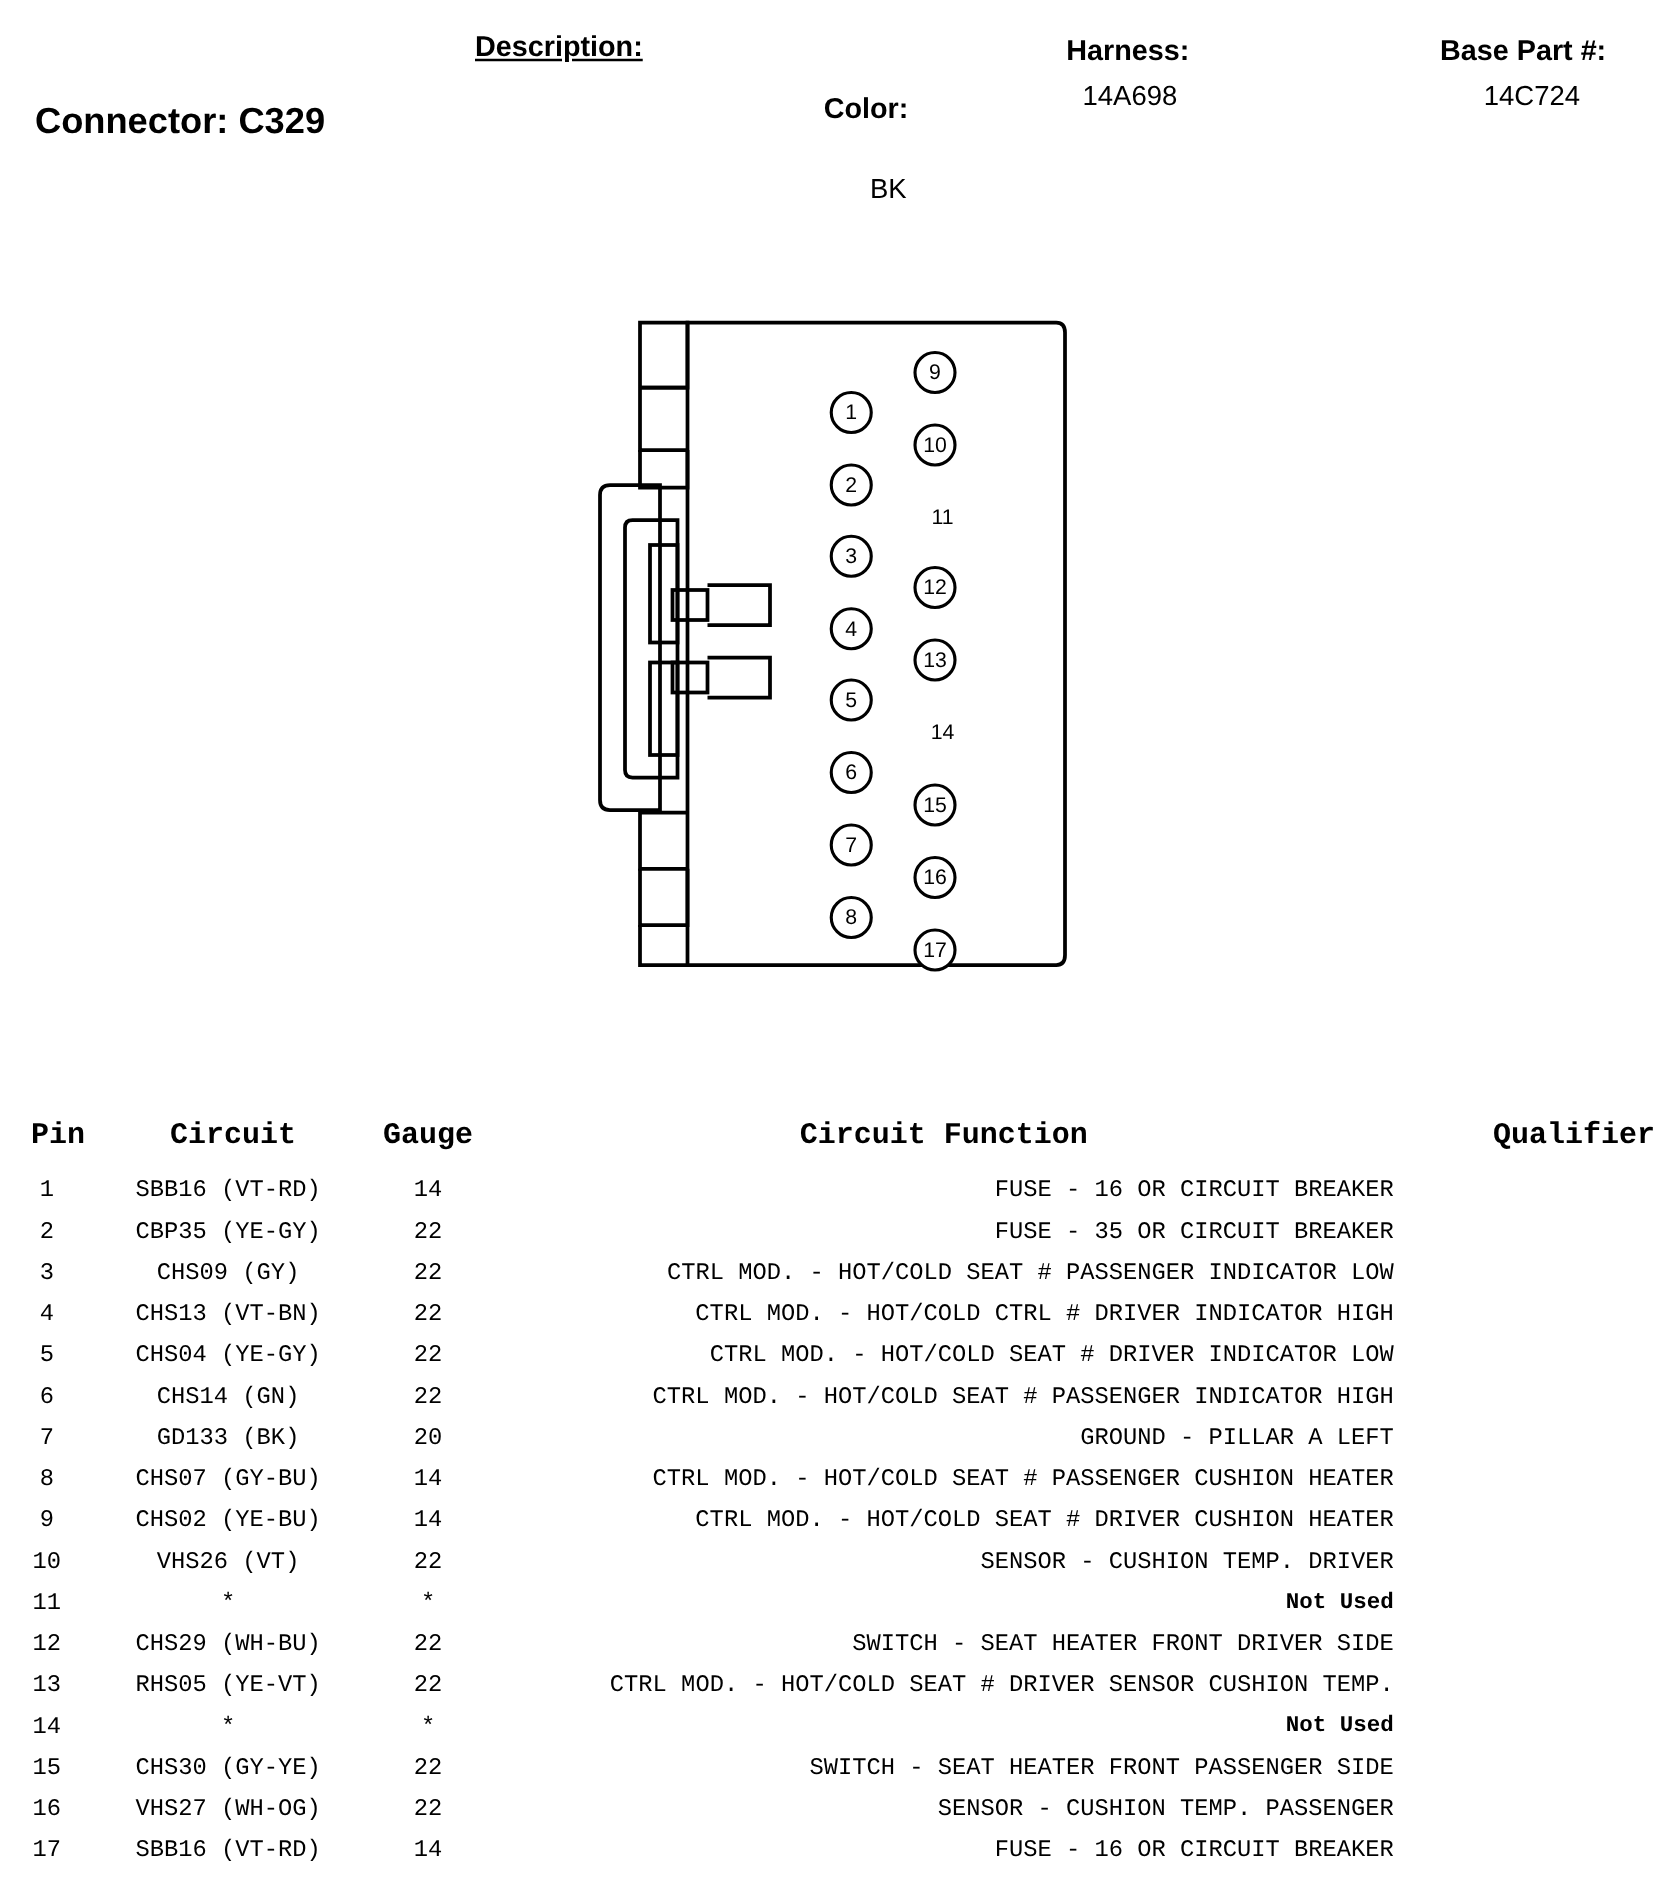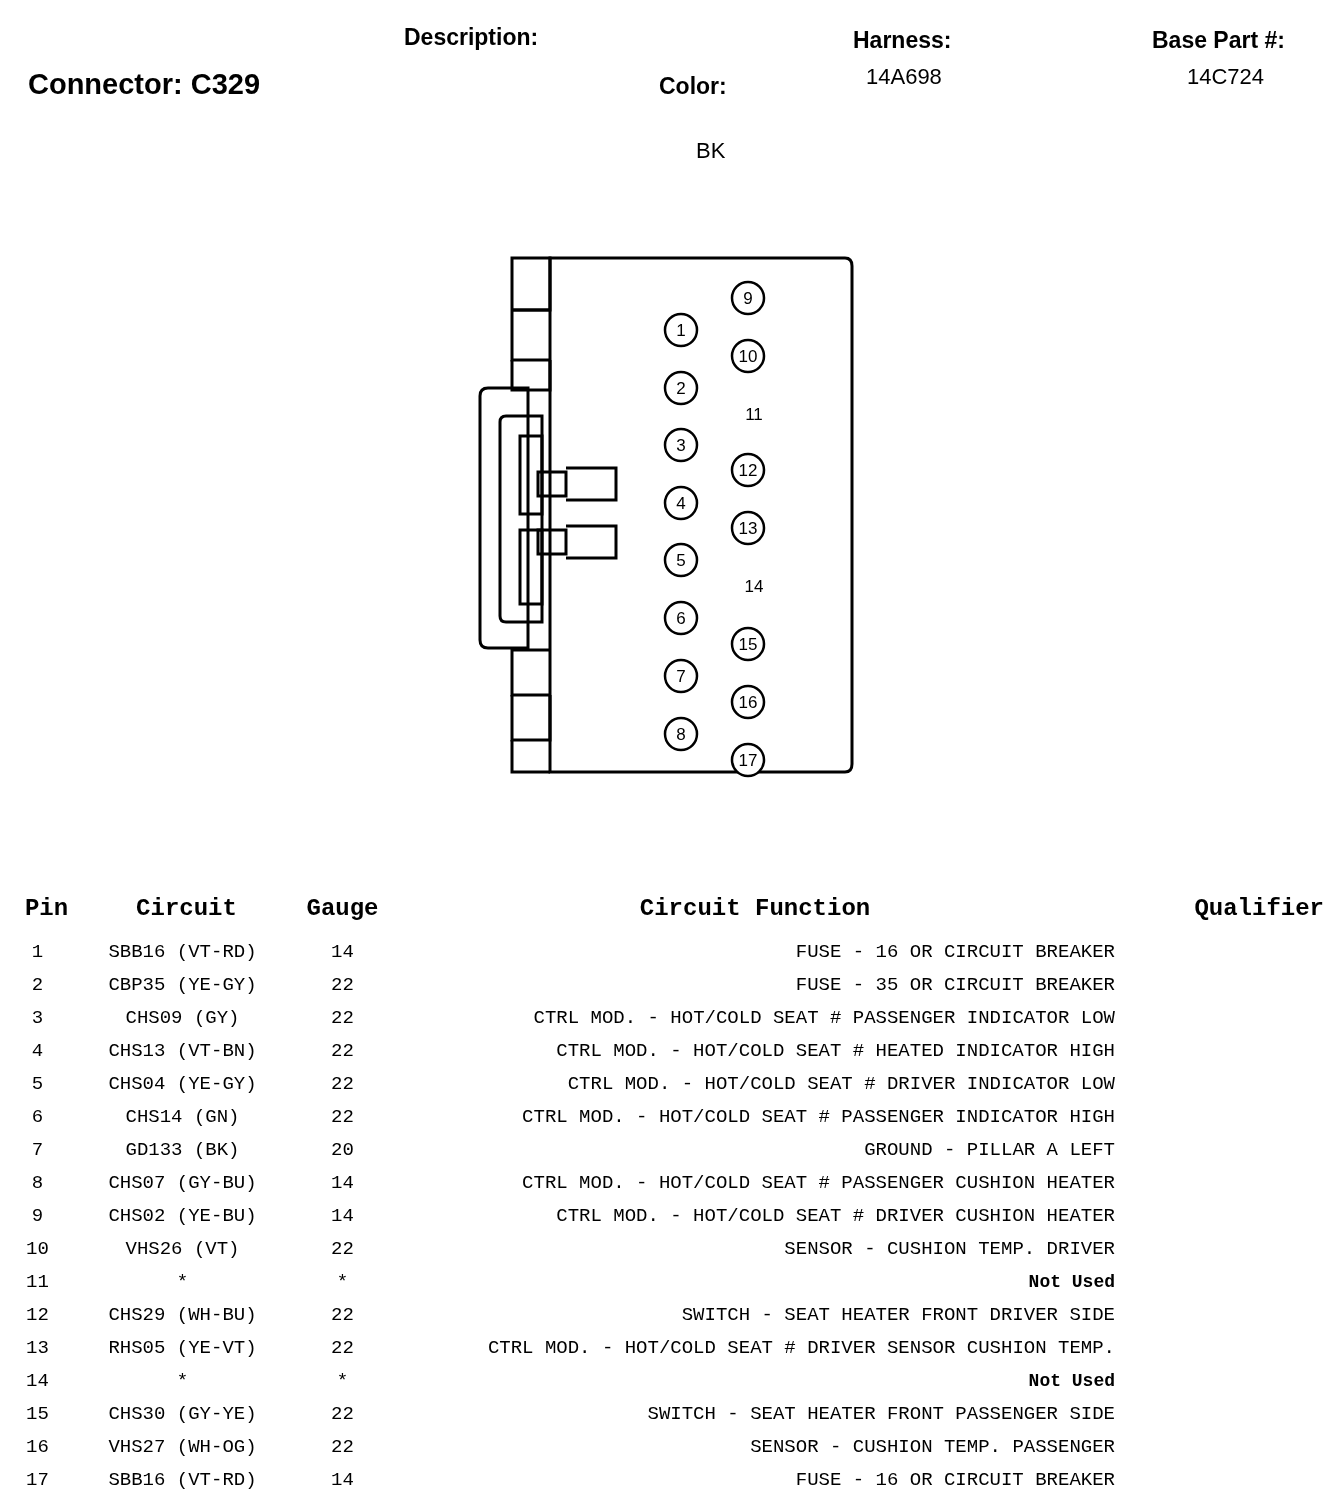--- a/index.html
+++ b/index.html
@@ -31,26 +31,26 @@
     white-space: nowrap;
   }
   .hdr-value {
     position: absolute;
     font-size: 22px;
     white-space: nowrap;
   }
   #connector-title {
     position: absolute;
     left: 28px;
-    top: 68px;
+    top: 81px;
     font-weight: bold;
     font-size: 29px;
     white-space: nowrap;
   }
-  #desc-label { left: 404px; top: 24px; }
+  #desc-label { left: 380px; top: 24px; text-decoration: underline; }
   #desc-value {
     position: absolute;
     left: 358px;
     top: 62px;
     width: 250px;
     text-align: center;
     font-size: 22px;
     line-height: 27px;
   }
   #color-label { left: 659px; top: 73px; }
@@ -234,21 +234,21 @@
           <td class="col-pin">3</td>
           <td class="col-circuit">CHS09 (GY)</td>
           <td class="col-gauge">22</td>
           <td class="col-function">CTRL MOD. - HOT/COLD SEAT # PASSENGER INDICATOR LOW</td>
           <td class="col-qual"></td>
         </tr>
         <tr>
           <td class="col-pin">4</td>
           <td class="col-circuit">CHS13 (VT-BN)</td>
           <td class="col-gauge">22</td>
-          <td class="col-function">CTRL MOD. - HOT/COLD SEAT # HEATED INDICATOR HIGH</td>
+          <td class="col-function">CTRL MOD. - HOT/COLD CTRL # DRIVER INDICATOR HIGH</td>
           <td class="col-qual"></td>
         </tr>
         <tr>
           <td class="col-pin">5</td>
           <td class="col-circuit">CHS04 (YE-GY)</td>
           <td class="col-gauge">22</td>
           <td class="col-function">CTRL MOD. - HOT/COLD SEAT # DRIVER INDICATOR LOW</td>
           <td class="col-qual"></td>
         </tr>
         <tr>

